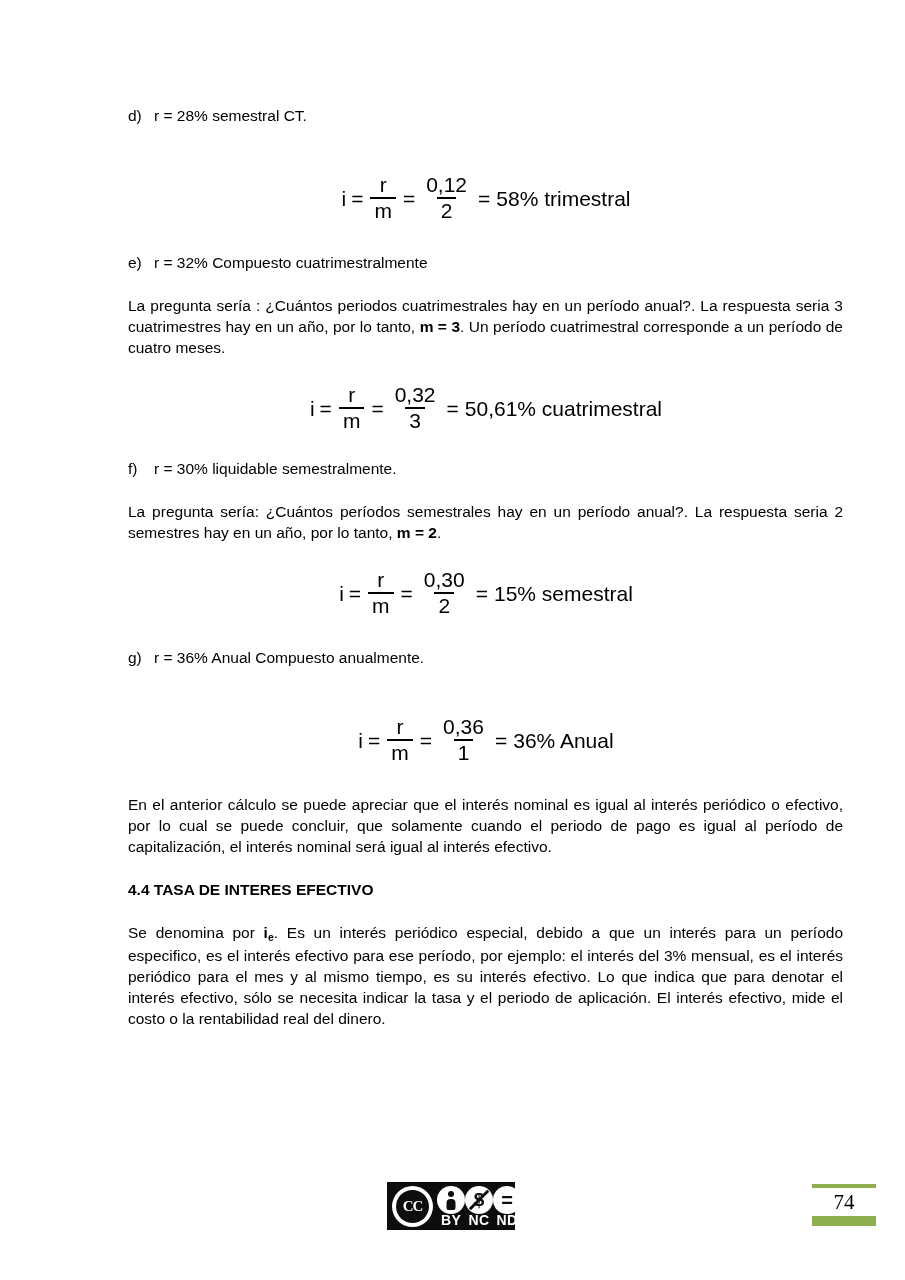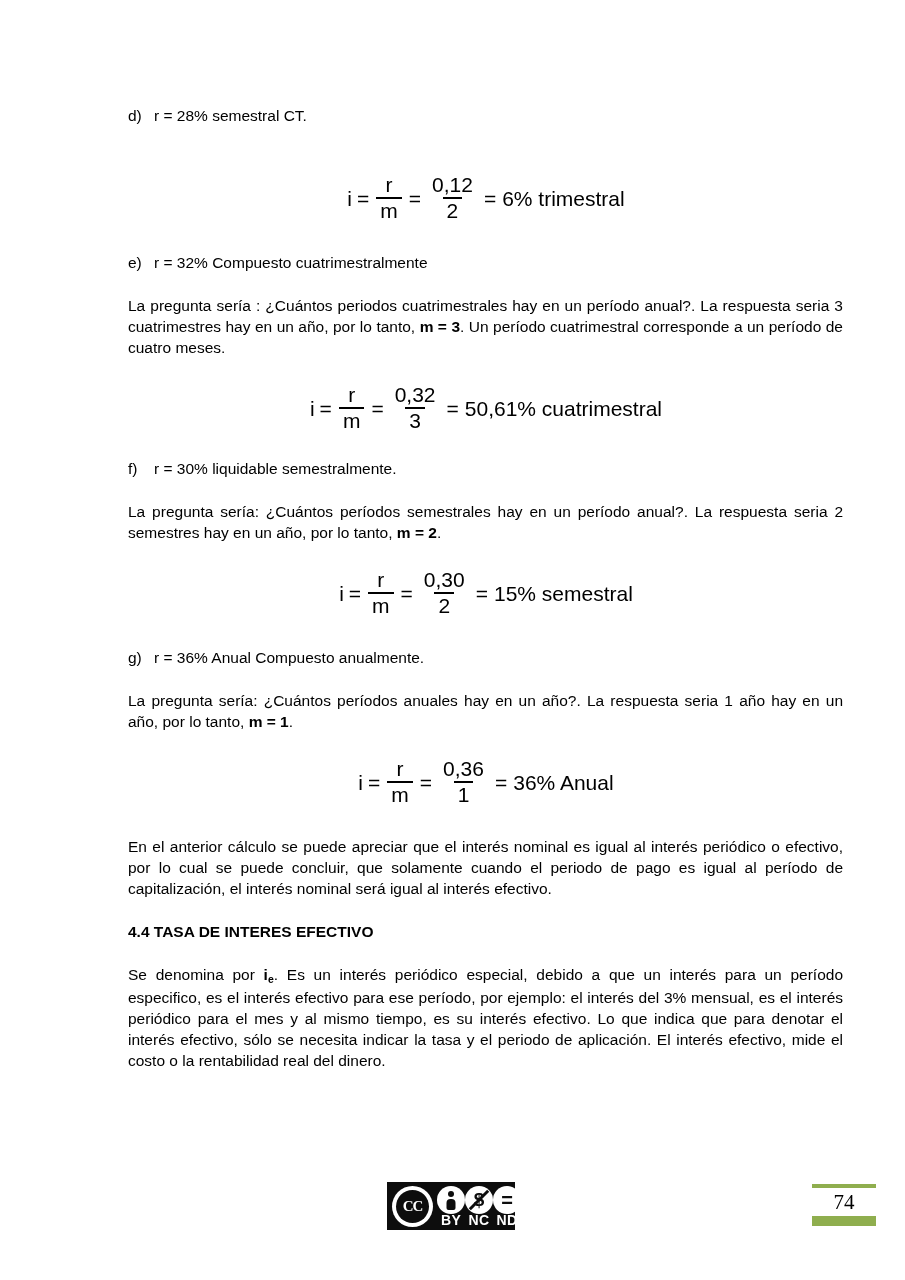--- a/index.html
+++ b/index.html
@@ -269,21 +269,21 @@
         <span class="frac">
           <span class="num">r</span>
           <span class="den">m</span>
         </span>
         <span class="eq-eq">=</span>
         <span class="frac">
           <span class="num">0,12</span>
           <span class="den">2</span>
         </span>
         <span class="eq-eq">=</span>
-        <span class="eq-tail">6% trimestral</span>
+        <span class="eq-tail">58% trimestral</span>
       </span>
     </div>
 
     <div class="gap-xl"></div>
 
     <div class="list-item">
       <span class="marker">e)</span>
       <span class="li-text">r = 32% Compuesto cuatrimestralmente</span>
     </div>
 
@@ -344,21 +344,20 @@
 
     <div class="gap-xl"></div>
 
     <div class="list-item">
       <span class="marker">g)</span>
       <span class="li-text">r = 36% Anual Compuesto anualmente.</span>
     </div>
 
     <div class="gap-md"></div>
 
-    <p class="para"><span>La pregunta sería: ¿Cuántos períodos anuales hay en un año?. La respuesta seria 1 año hay en un año, por lo tanto, </span><b>m = 1</b><span>.</span></p>
 
     <div class="gap-lg"></div>
 
     <div class="equation">
       <span class="eq-inner">
         <span class="eq-sym">i</span>
         <span class="eq-eq">=</span>
         <span class="frac">
           <span class="num">r</span>
           <span class="den">m</span>

